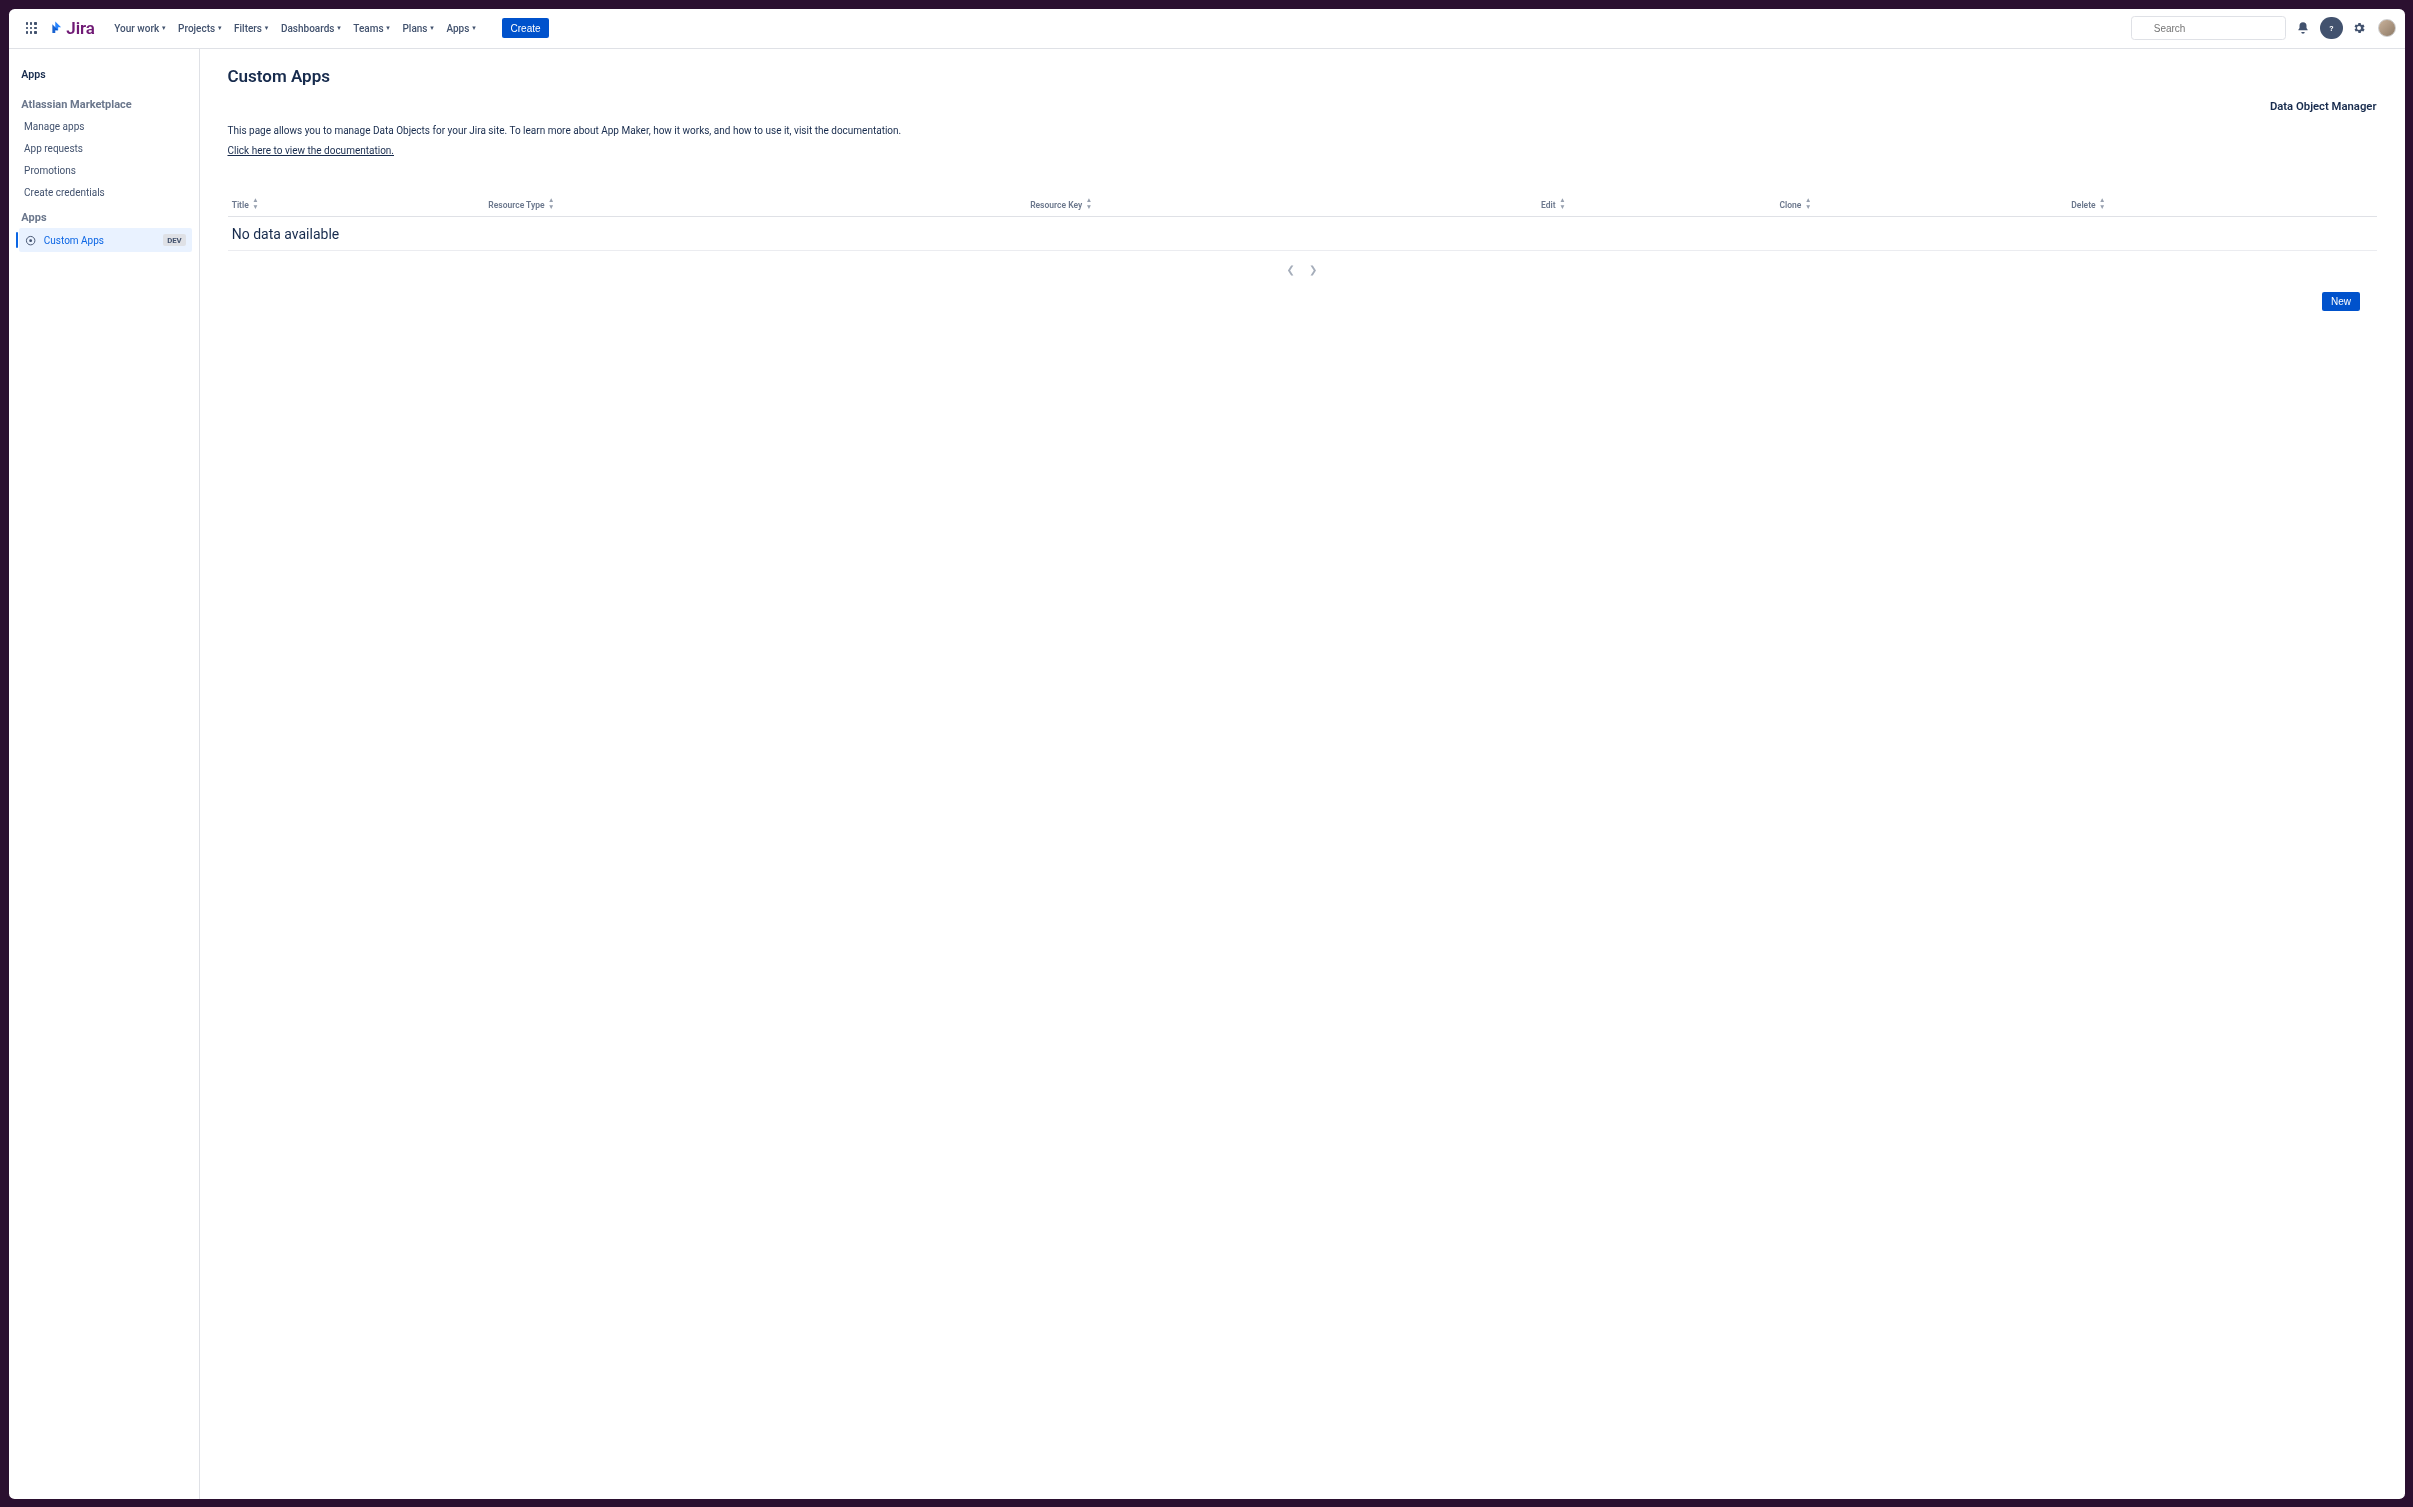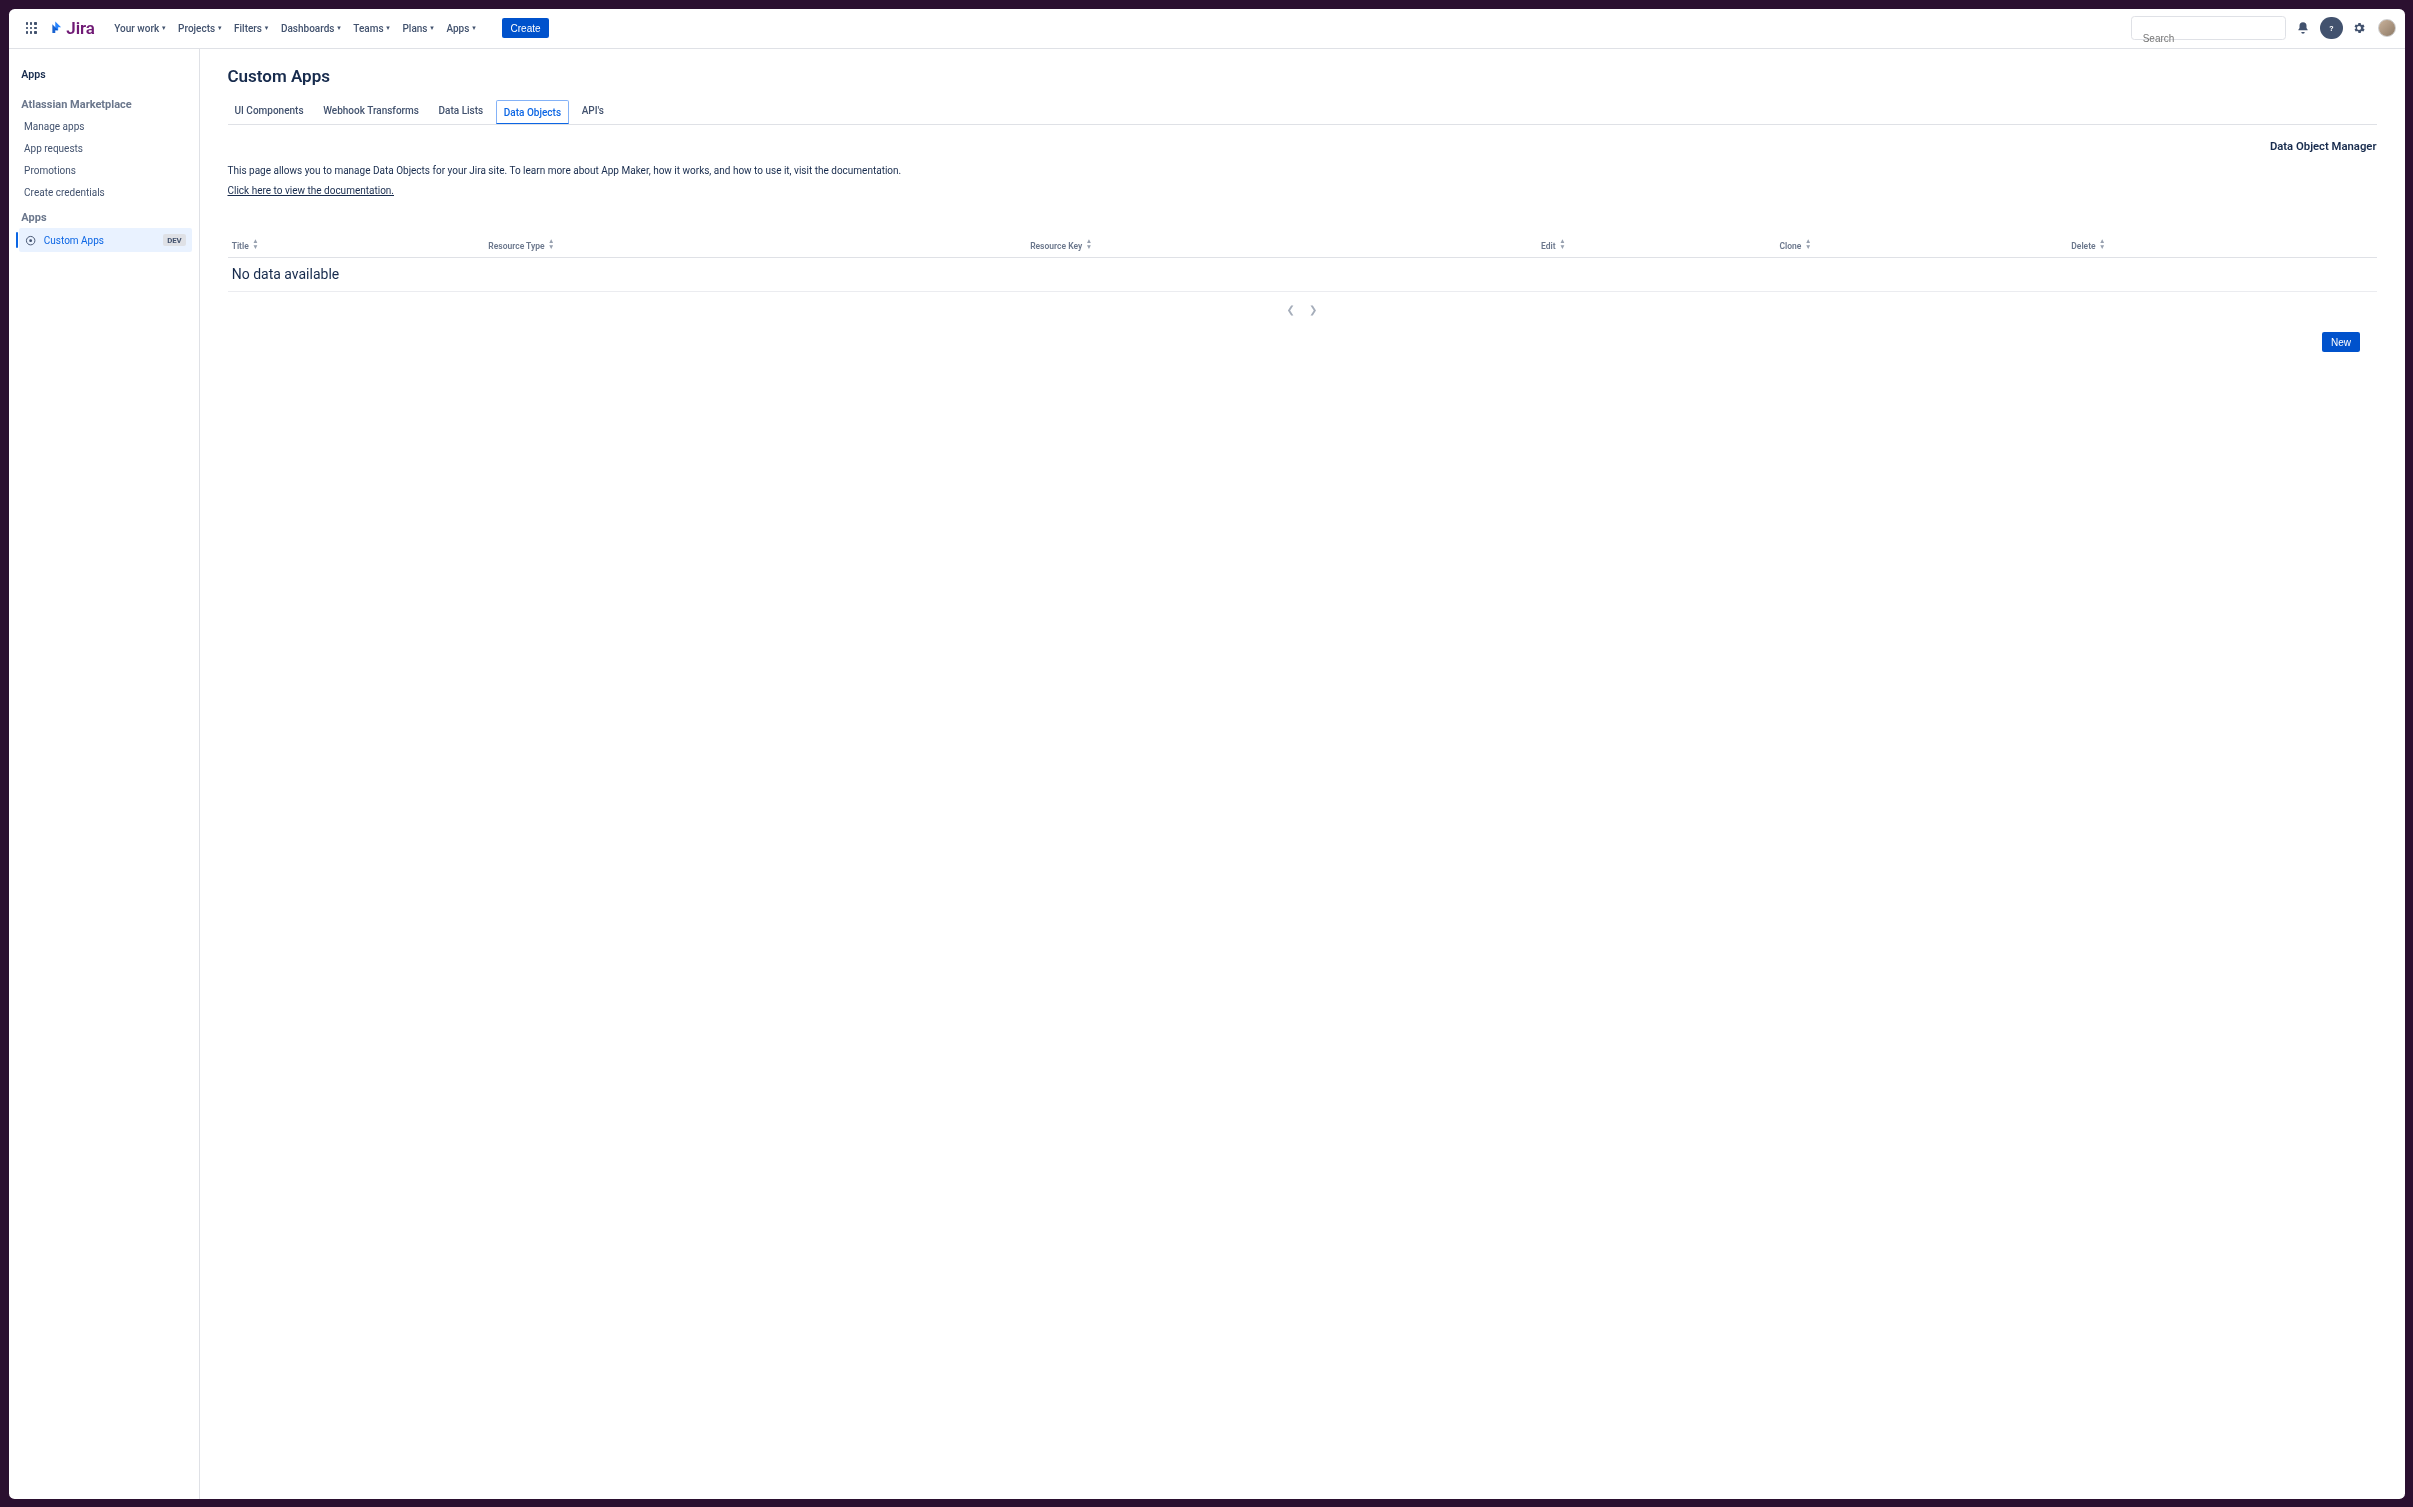--- a/index.html
+++ b/index.html
@@ -68,21 +68,20 @@
   .topnav-spacer { flex:1; }
   .search-box {
     display:flex; align-items:center;
     border:1.4px solid #DFE1E6;
     border-radius:3.5px;
     height:24px;
     width:155px;
     padding:0 5.6px;
     gap:16px;
     color:#6B778C;
-    flex-direction:column;
   }
   .search-box input {
     border:none; outline:none; flex:1; font-size:10px; color:#172B4D;
     background:transparent;
   }
   .icon-btn {
     width:22.6px; height:22.6px; display:flex; align-items:center; justify-content:center;
     border-radius:50%; cursor:pointer; color:#42526E;
     margin-left:2.8px;
   }
@@ -305,27 +304,20 @@
             </span>
             <span>Custom Apps</span>
             <span class="badge">DEV</span>
           </div>
         </div>
     </div>
 
     <div class="main">
       <h1 class="page-title">Custom Apps</h1>
 
-      <div class="tabs" id="tabs">
-          <div class="tab">UI Components</div>
-          <div class="tab">Webhook Transforms</div>
-          <div class="tab">Data Lists</div>
-          <div class="tab active">Data Objects</div>
-          <div class="tab">API's</div>
-        </div>
 
       <div class="section-title">Data Object Manager</div>
       <div class="section-desc">This page allows you to manage Data Objects for your Jira site. To learn more about App Maker, how it works, and how to use it, visit the documentation.</div>
       <a class="doc-link">Click here to view the documentation.</a>
 
       <table class="tbl">
         <thead>
             <tr id="thead-row">
               <th>Title <span class="sort">▲<br>▼</span></th>
               <th>Resource Type <span class="sort">▲<br>▼</span></th>

